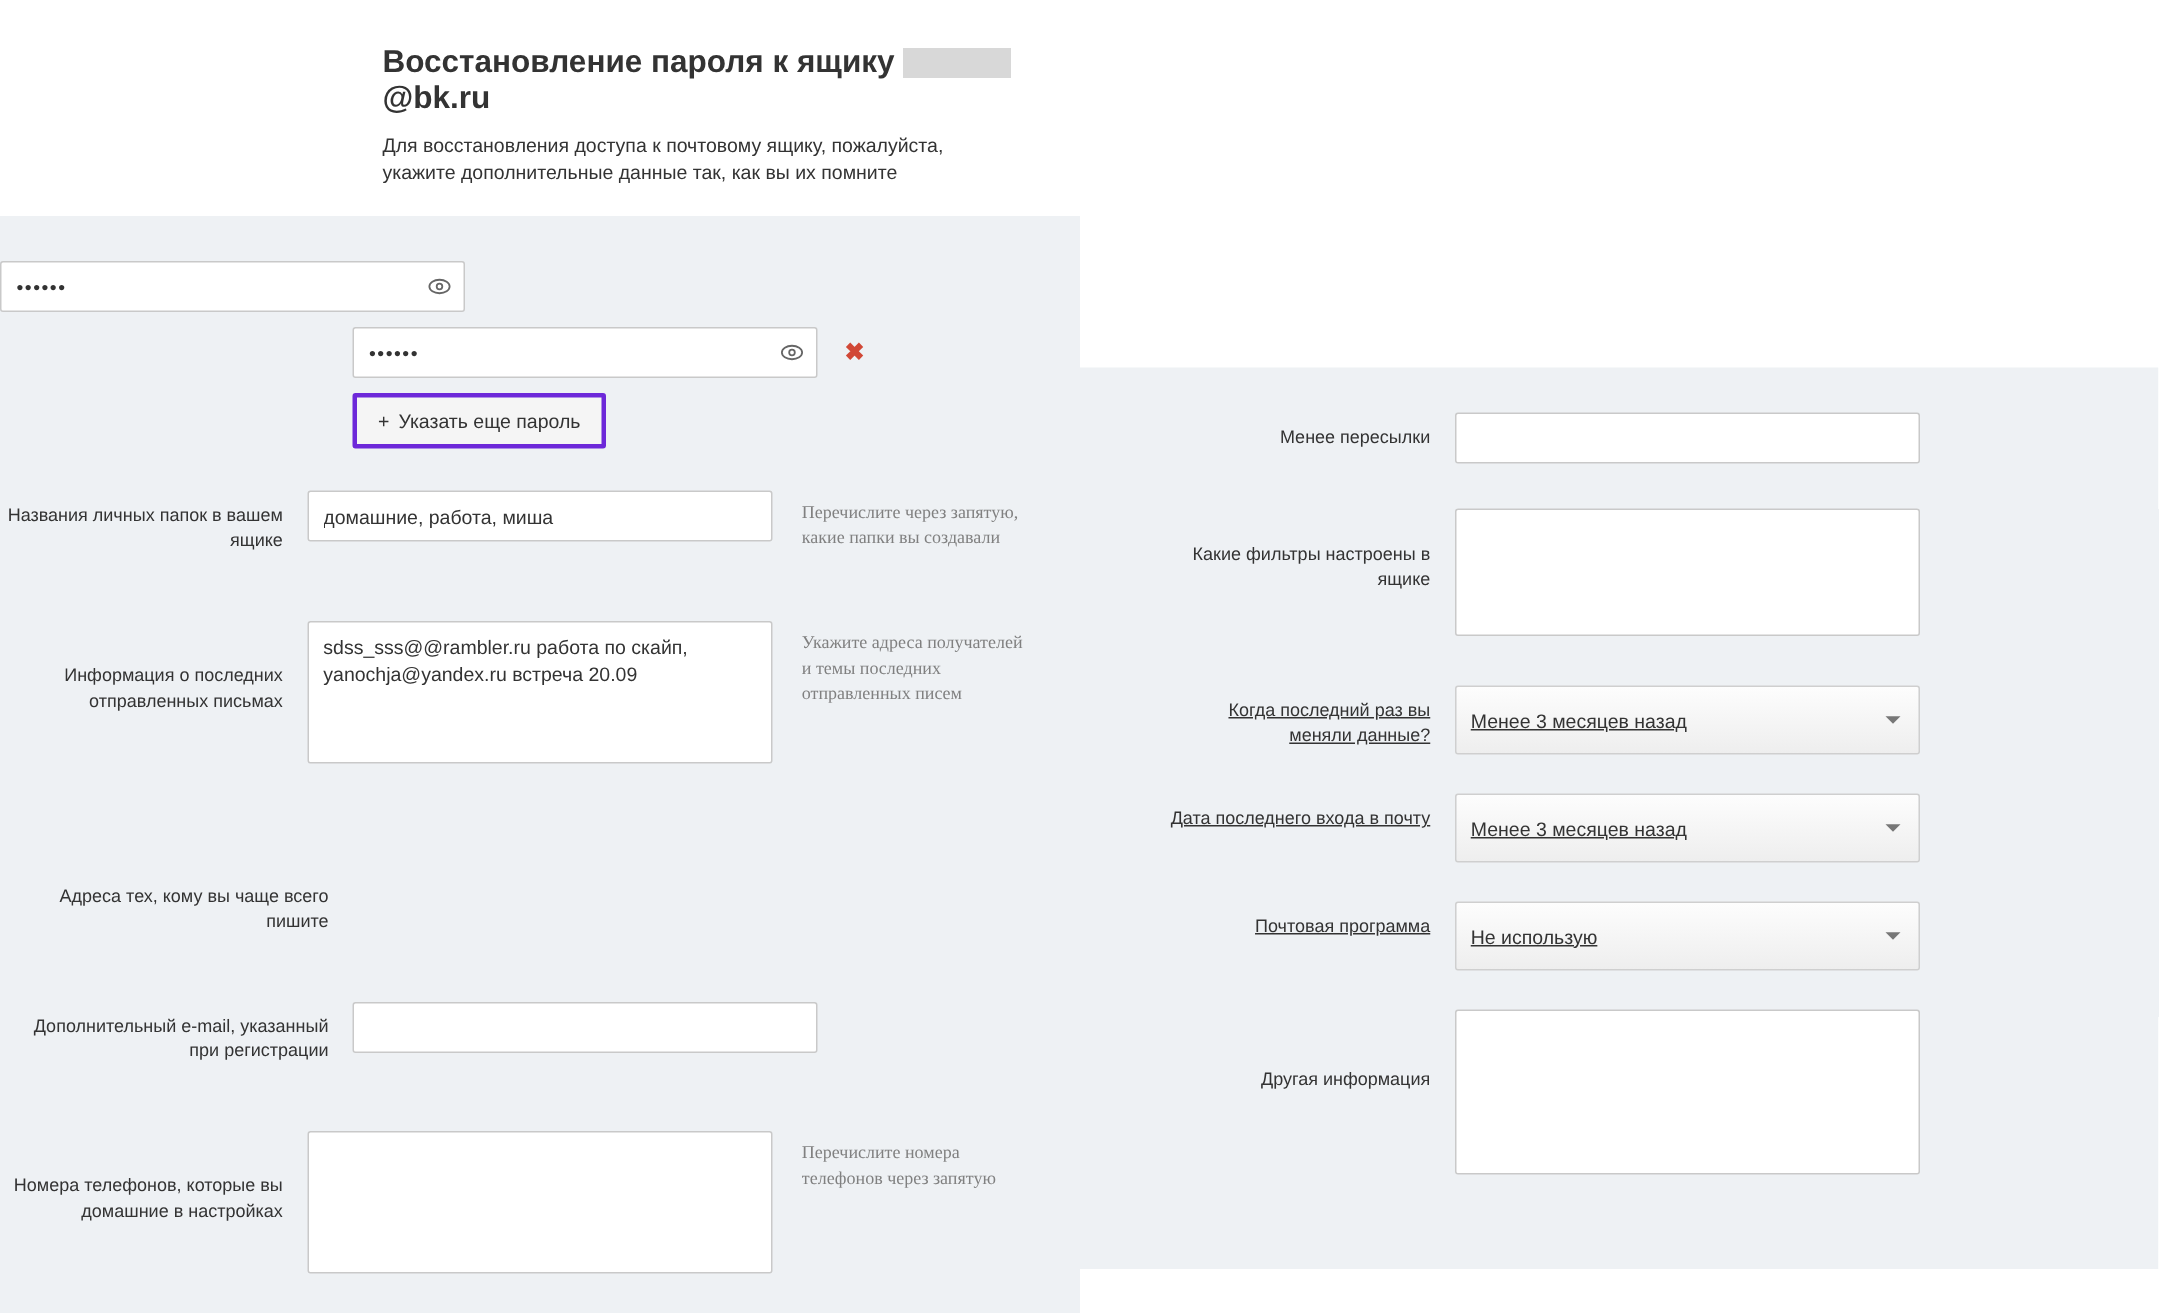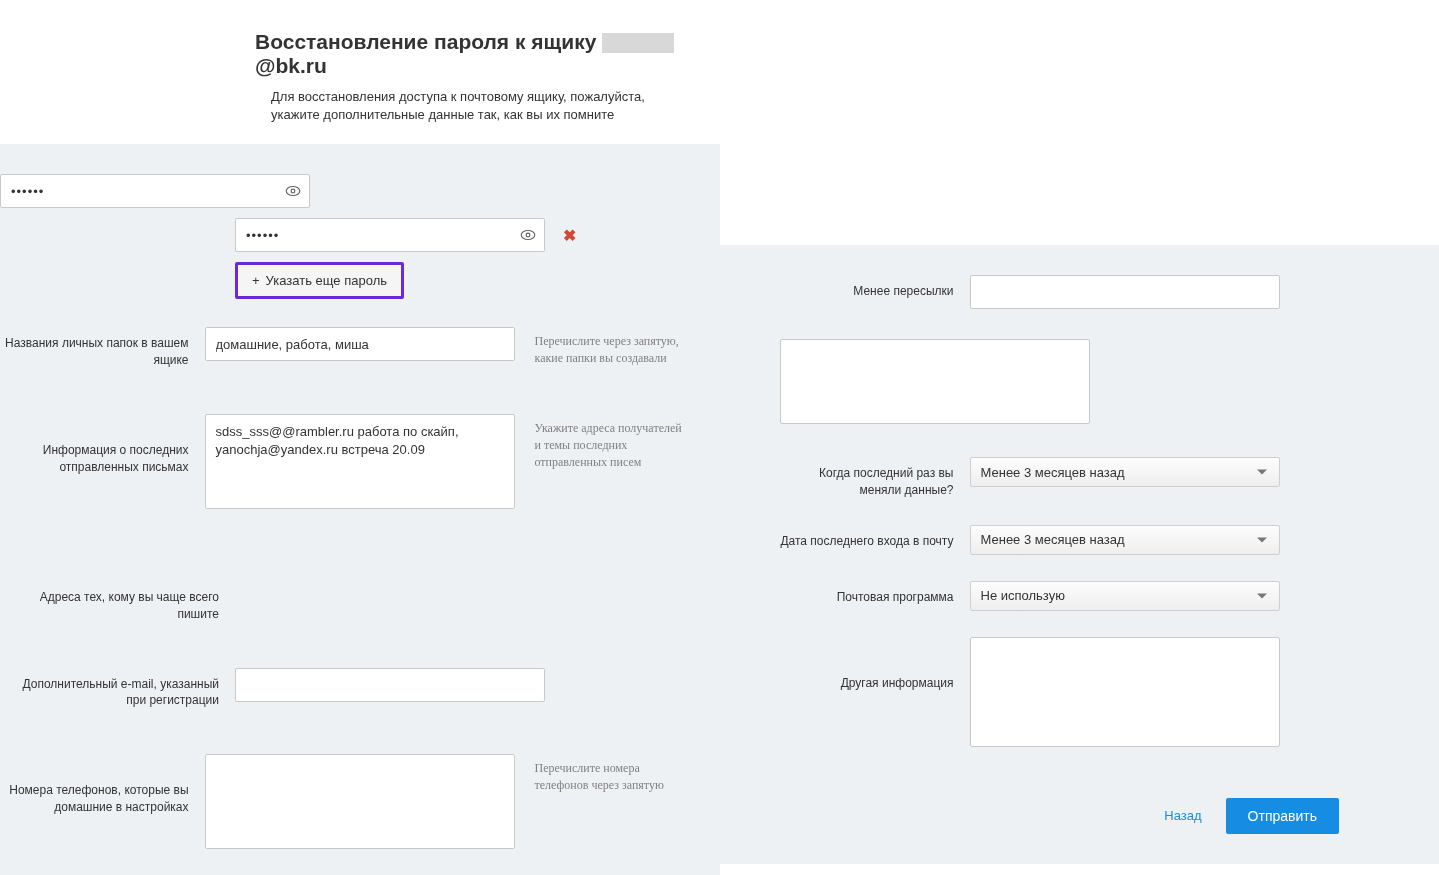--- a/index.html
+++ b/index.html
@@ -5,21 +5,21 @@
     * { box-sizing: border-box; margin: 0; padding: 0; }
     body { font-family: Arial, Helvetica, sans-serif; font-size: 13px; color: #333; background: #fff; }
     .page { display: flex; gap: 0; }
     .col { flex: 1; min-width: 0; }
     .col-left { padding: 30px 0 30px 0; }
     .col-right { padding-top: 245px; }
 
     .header { padding: 0 40px 20px 255px; }
     .title { font-size: 21px; font-weight: bold; color: #333; margin-bottom: 10px; }
     .title .redacted { display: inline-block; width: 72px; height: 20px; background: #d8d8d8; vertical-align: middle; }
-    .subtitle { font-size: 13px; color: #333; line-height: 1.4; max-width: 520px; margin-left: 16px; }
+    .subtitle { font-size: 13px; color: #333; line-height: 1.4; max-width: 520px; }
 
     .form-area { background: #eef1f4; padding: 30px 30px 30px 0; }
 
     .row { display: flex; margin-bottom: 10px; align-items: flex-start; }
     .row + .row { margin-top: 10px; }
     .label { width: 235px; text-align: right; padding: 8px 16px 0 0; font-size: 12px; color: #333; line-height: 1.4; }
     .control { flex: 0 0 auto; width: 310px; }
     .hint { width: 200px; padding: 6px 0 0 20px; font-size: 12px; color: #808080; line-height: 1.4; font-family: Liberation Serif, serif; }
 
     .input-text, .textarea, .select {
@@ -45,21 +45,21 @@
 
     .remove-x { color: #d14836; font-size: 16px; font-weight: bold; cursor: pointer; padding-left: 18px; align-self: center; }
 
     .add-btn {
       display: inline-block; border: 3px solid #6d28d9; background: #f5f5f5;
       padding: 8px 14px; font-size: 13px; color: #333; cursor: pointer; border-radius: 2px;
     }
     .add-btn .plus { margin-right: 6px; }
 
     .select {
-      height: 30px; padding: 0 30px 0 10px;
+      height: 46px; padding: 0 30px 0 10px;
       background: linear-gradient(#fdfdfd, #eeeeee);
       border: 1px solid #cfcfcf;
       position: relative;
       display: flex; align-items: center;
       cursor: pointer;
     }
     .select:after {
       content: ""; position: absolute; right: 12px; top: 50%;
       border: 5px solid transparent; border-top-color: #777;
       transform: translateY(-25%);
@@ -71,21 +71,21 @@
     .actions { display: flex; justify-content: flex-end; align-items: center; gap: 24px; padding: 18px 60px 0 0; }
     .link-back { color: #168de2; font-size: 13px; cursor: pointer; }
     .btn-primary {
       background: #168de2; color: #fff; border: none;
       padding: 10px 22px; font-size: 14px; border-radius: 2px; cursor: pointer;
     }
 
     .label-r { width: 190px; text-align: right; padding: 8px 16px 0 0; font-size: 12px; color: #333; line-height: 1.4; }
     .control-r { flex: 0 0 auto; width: 310px; }
     .row-r { display: flex; margin-bottom: 30px; align-items: flex-start; padding-left: 60px; }
-    .row-r.sel { margin-bottom: 26px; }
+    .row-r.sel { margin-bottom: 26px; text-decoration: underline; }
     .row-r .textarea.mid { min-height: 85px; }
   </style>
 </head>
 <body>
 
 <div class="page">
 
   <div class="col col-left">
 
     <div class="header">
@@ -186,20 +186,21 @@
     <div class="form-area" style="padding:30px 40px 30px 0">
 
       <div class="row-r">
         <div class="label-r">Менее пересылки</div>
         <div class="control-r">
           <input type="text" class="input-text" value="" style="">
         </div>
       </div>
 
       <div class="row-r">
+        <div class="label-r" style="padding-top:22px">Какие фильтры настроены в ящике</div>
         <div class="control-r">
           <textarea class="textarea mid" style=""></textarea>
         </div>
       </div>
 
       <div class="row-r sel">
         <div class="label-r">Когда последний раз вы меняли данные?</div>
         <div class="control-r">
           <div class="select">
             <span>Менее 3 месяцев назад</span>
@@ -225,21 +226,17 @@
         </div>
       </div>
 
       <div class="row-r">
         <div class="label-r" style="padding-top:38px">Другая информация</div>
         <div class="control-r">
           <textarea class="textarea taller" style=""></textarea>
         </div>
       </div>
 
-      <div class="actions">
-        <span class="link-back">Назад</span>
-        <button class="btn-primary">Отправить</button>
-      </div>
 
     </div>
   </div>
 
 </div>
 
 </body></html>

